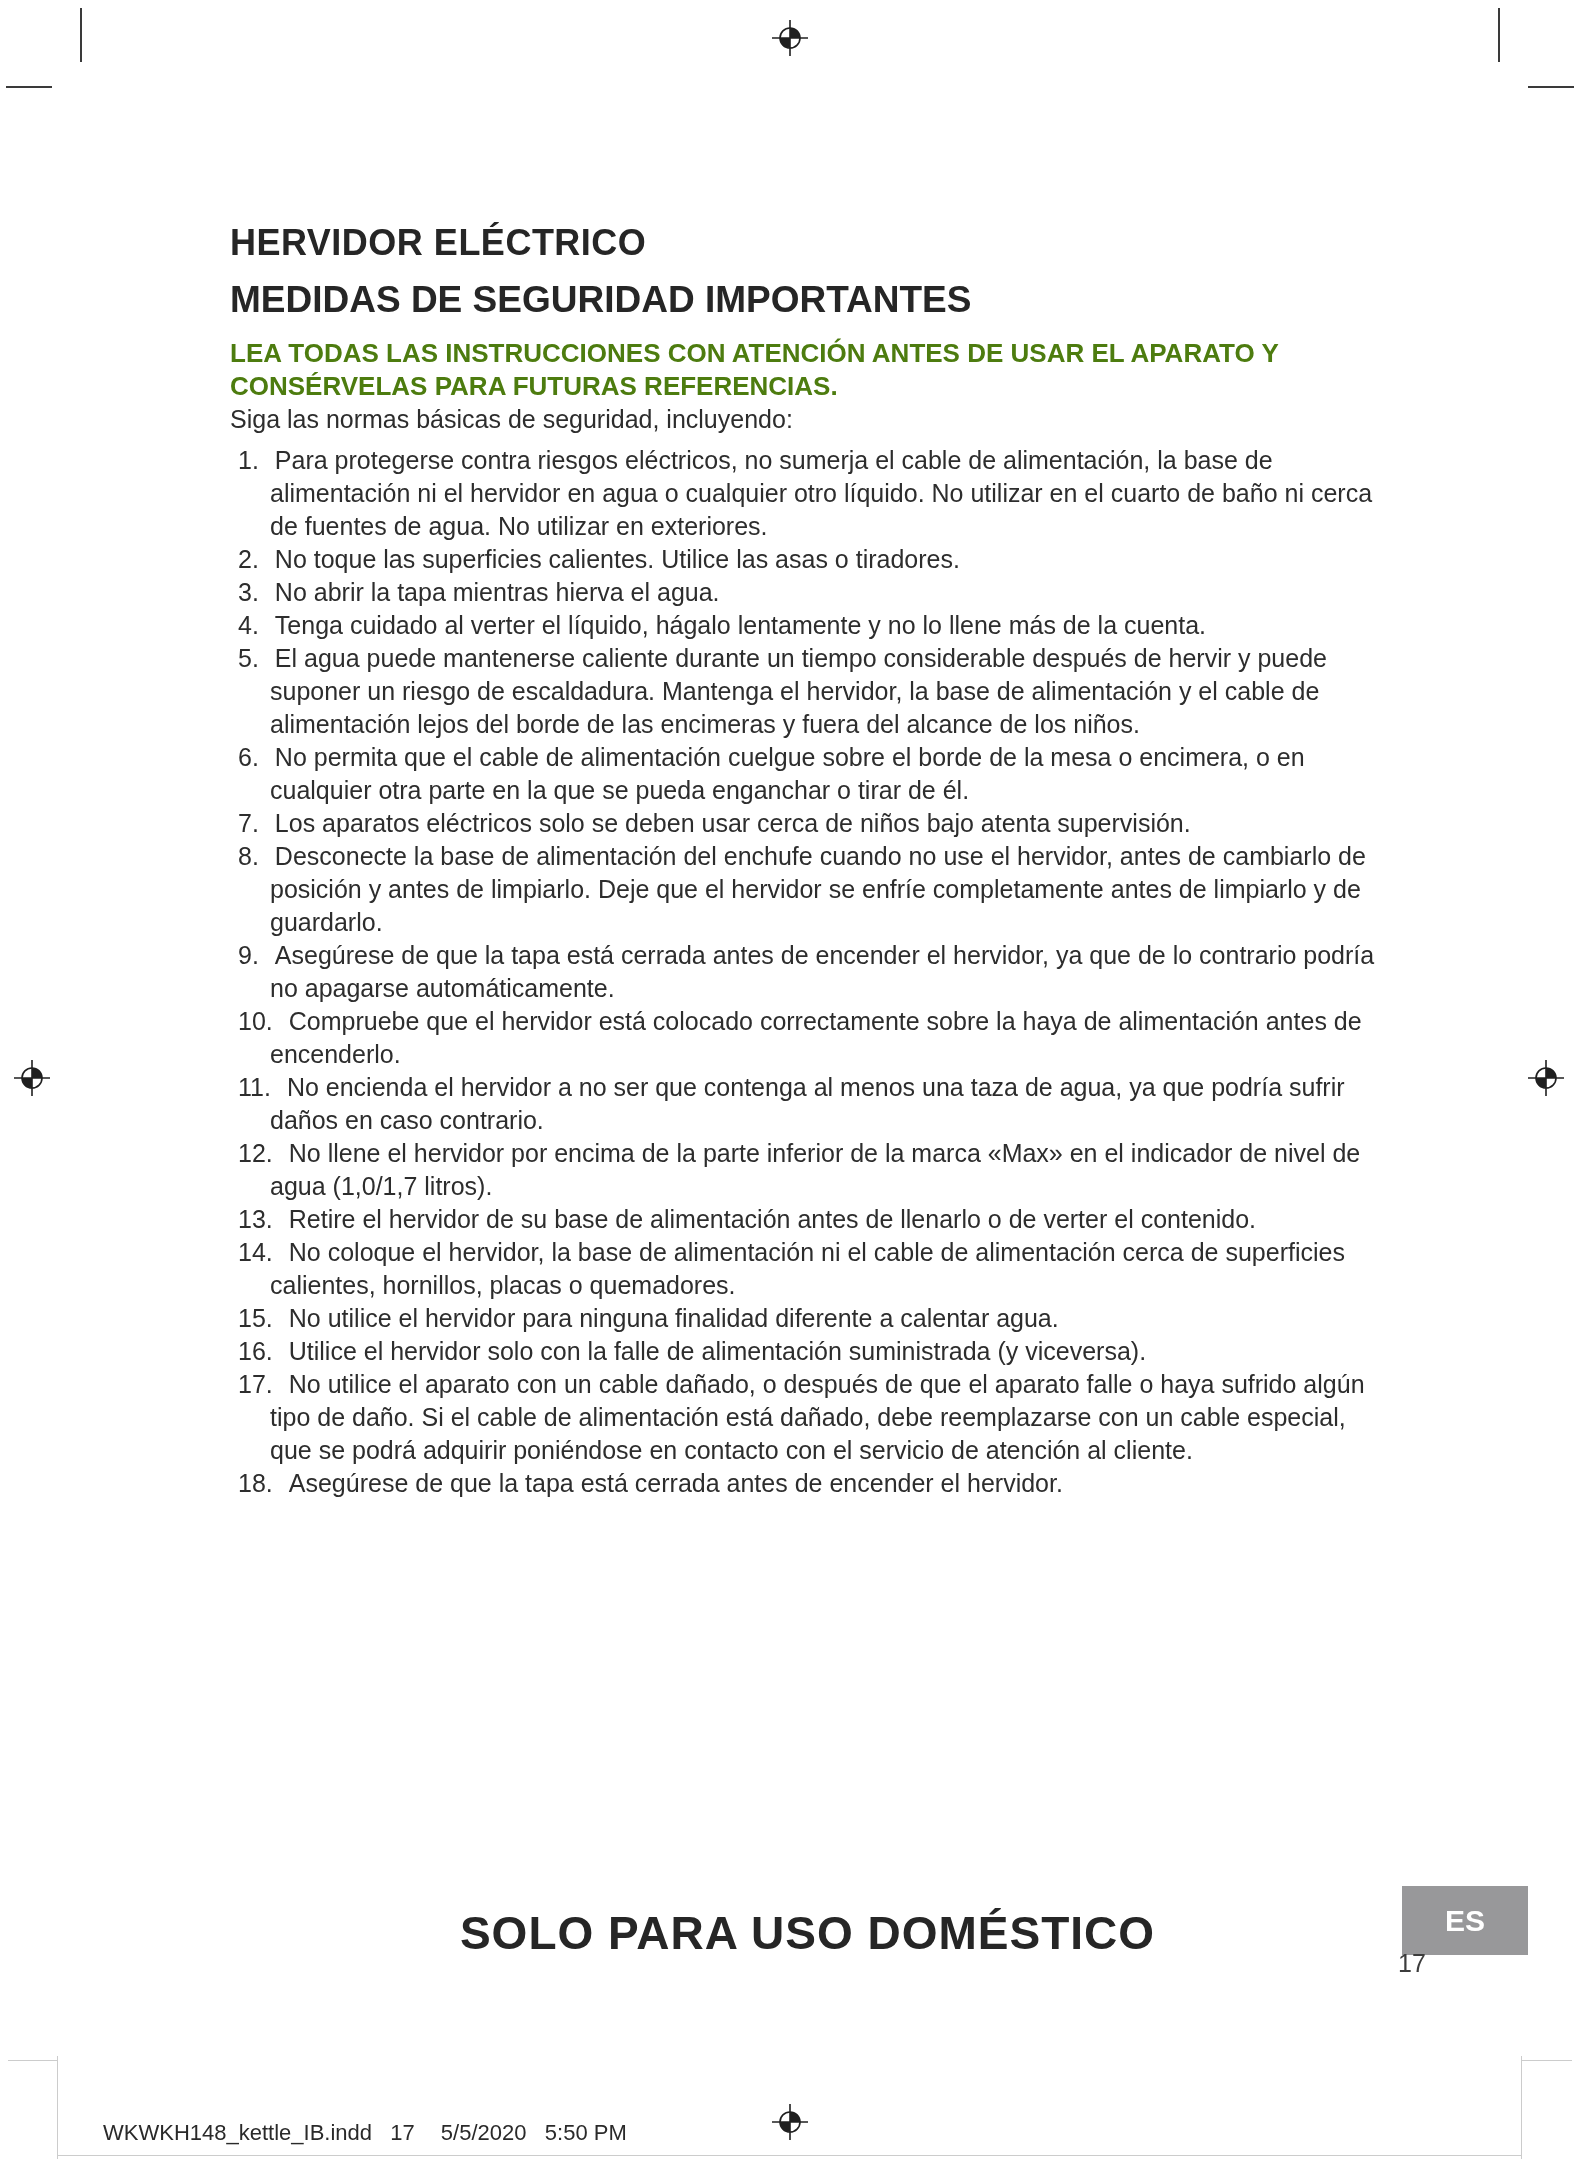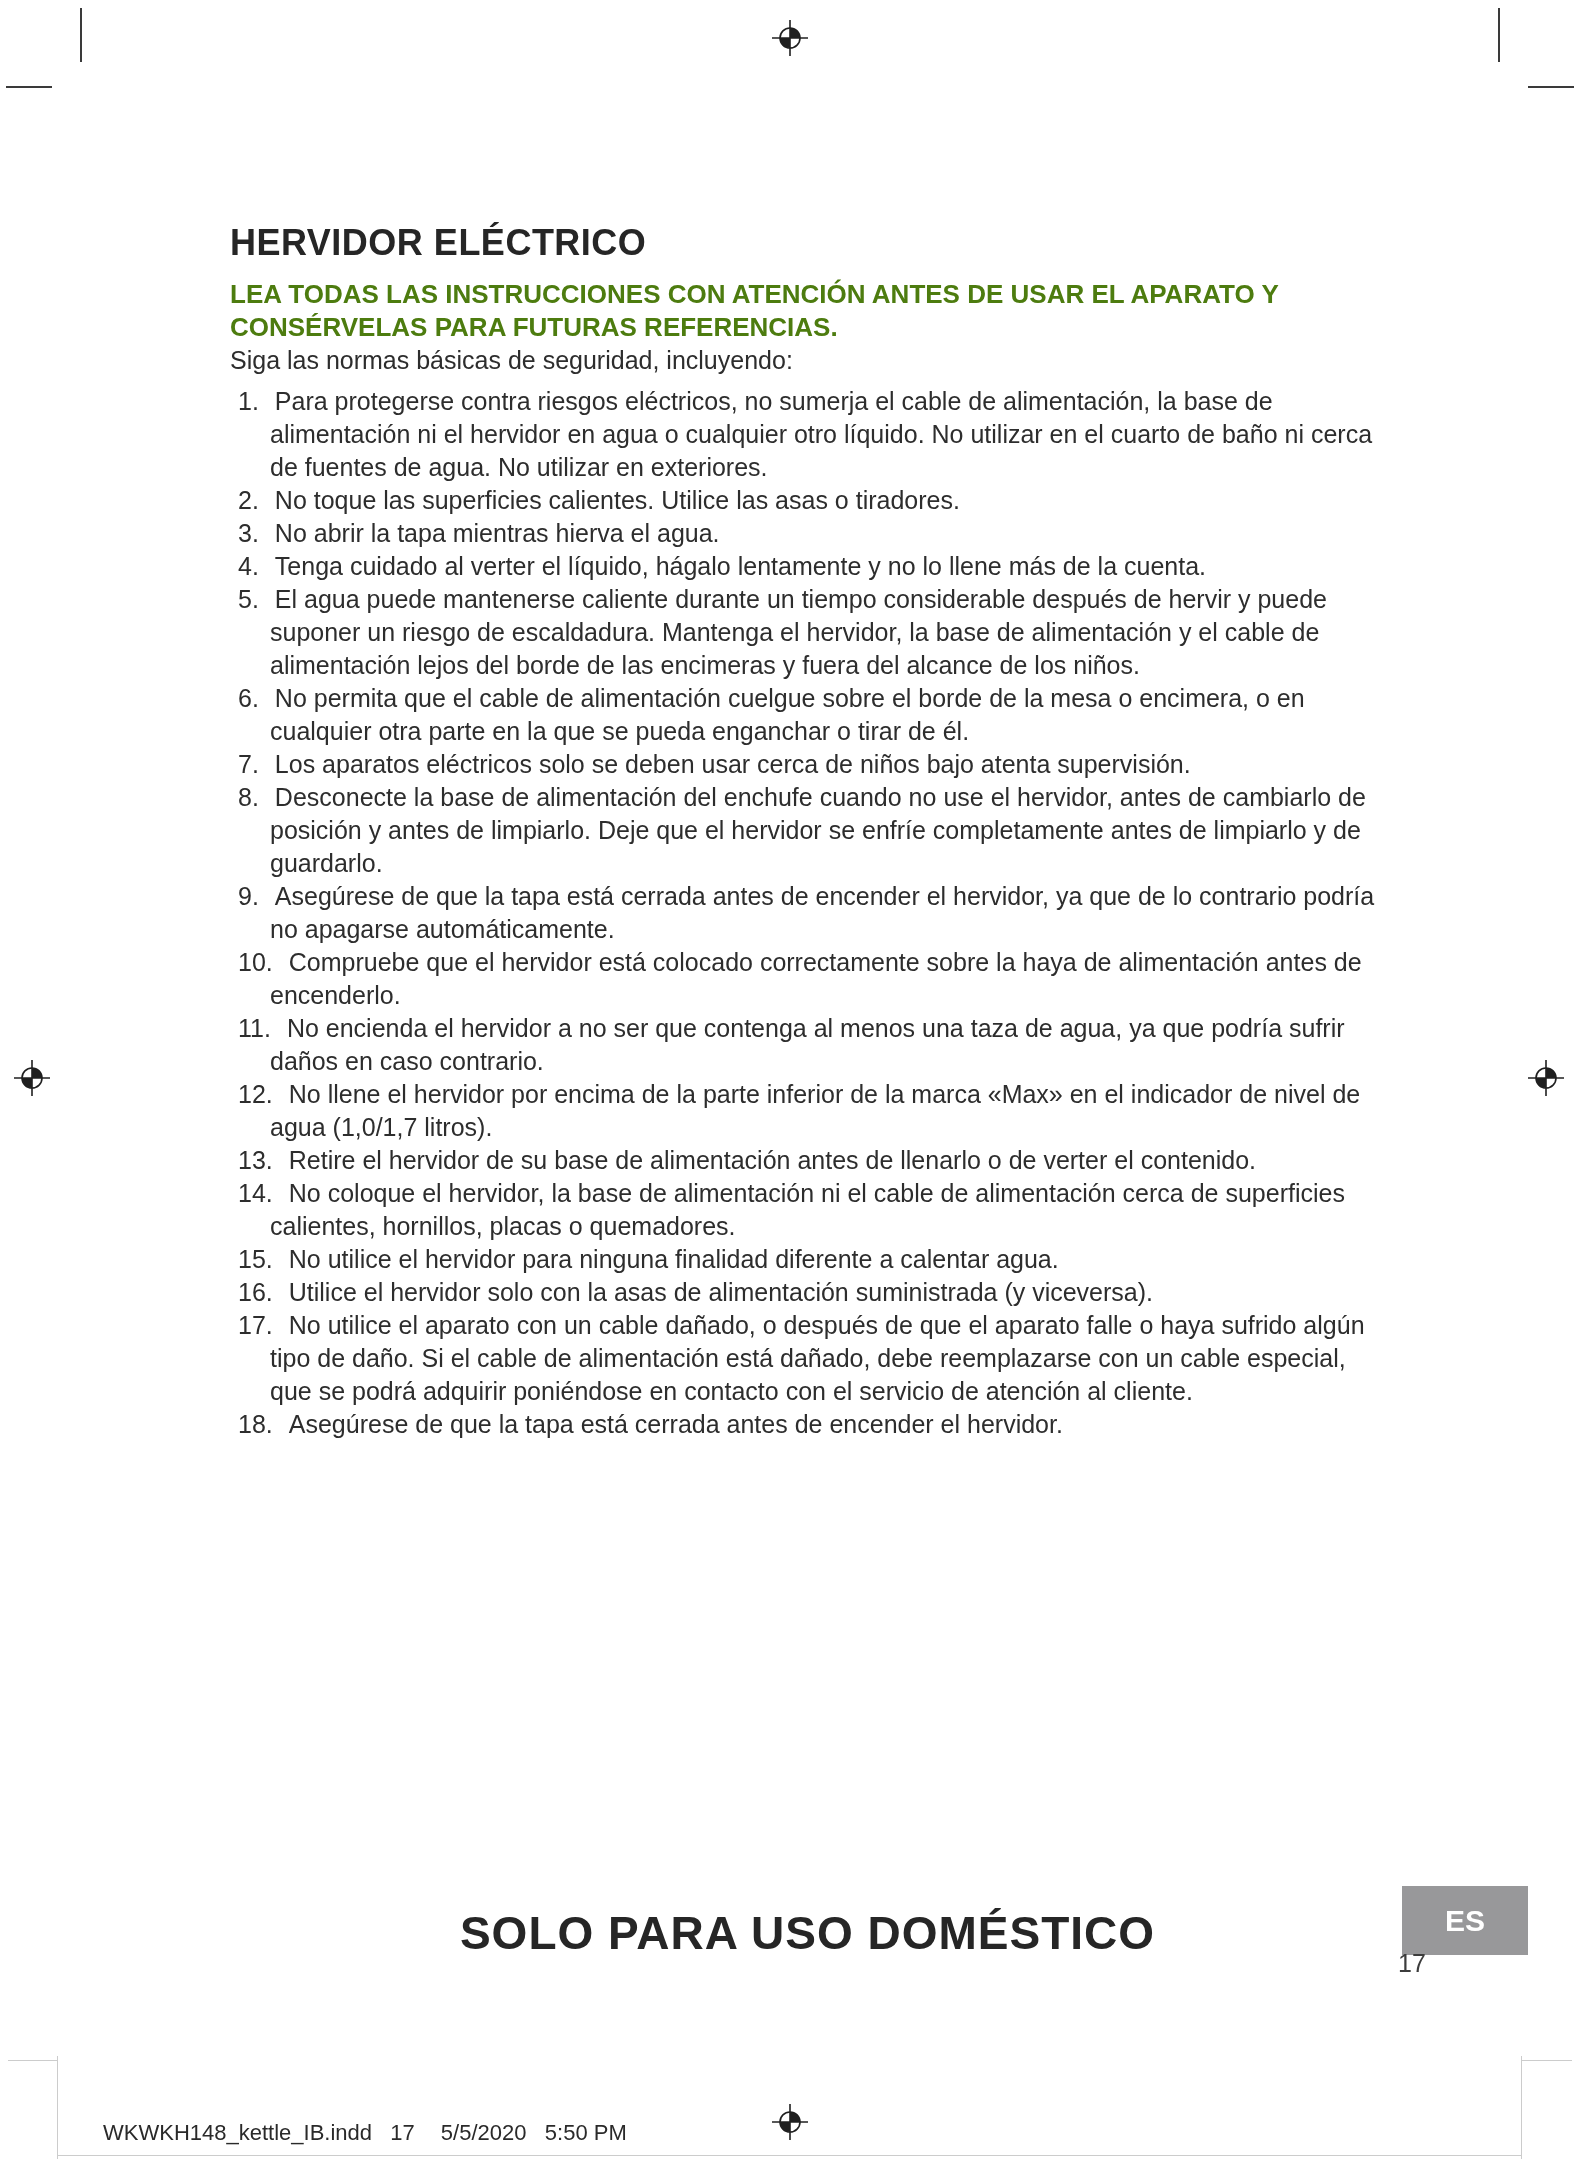--- a/index.html
+++ b/index.html
@@ -125,39 +125,40 @@
   .trim {
     position: absolute;
     background: #cccccc;
   }
 </style>
 </head>
 <body>
 
 <div class="content">
   <h1 class="doc-title">HERVIDOR ELÉCTRICO</h1>
+  <h2 class="doc-subtitle">MEDIDAS DE SEGURIDAD IMPORTANTES</h2>
   <p class="intro-bold">LEA TODAS LAS INSTRUCCIONES CON ATENCIÓN ANTES DE USAR EL APARATO Y CONSÉRVELAS PARA FUTURAS REFERENCIAS.</p>
   <p class="intro">Siga las normas básicas de seguridad, incluyendo:</p>
   <ol class="safety-list">
       <li>Para protegerse contra riesgos eléctricos, no sumerja el cable de alimentación, la base de alimentación ni el hervidor en agua o cualquier otro líquido. No utilizar en el cuarto de baño ni cerca de fuentes de agua. No utilizar en exteriores.</li>
       <li>No toque las superficies calientes. Utilice las asas o tiradores.</li>
       <li>No abrir la tapa mientras hierva el agua.</li>
       <li>Tenga cuidado al verter el líquido, hágalo lentamente y no lo llene más de la cuenta.</li>
       <li>El agua puede mantenerse caliente durante un tiempo considerable después de hervir y puede suponer un riesgo de escaldadura. Mantenga el hervidor, la base de alimentación y el cable de alimentación lejos del borde de las encimeras y fuera del alcance de los niños.</li>
       <li>No permita que el cable de alimentación cuelgue sobre el borde de la mesa o encimera, o en cualquier otra parte en la que se pueda enganchar o tirar de él.</li>
       <li>Los aparatos eléctricos solo se deben usar cerca de niños bajo atenta supervisión.</li>
       <li>Desconecte la base de alimentación del enchufe cuando no use el hervidor, antes de cambiarlo de posición y antes de limpiarlo. Deje que el hervidor se enfríe completamente antes de limpiarlo y de guardarlo.</li>
       <li>Asegúrese de que la tapa está cerrada antes de encender el hervidor, ya que de lo contrario podría no apagarse automáticamente.</li>
       <li>Compruebe que el hervidor está colocado correctamente sobre la haya de alimentación antes de encenderlo.</li>
       <li>No encienda el hervidor a no ser que contenga al menos una taza de agua, ya que podría sufrir daños en caso contrario.</li>
       <li>No llene el hervidor por encima de la parte inferior de la marca «Max» en el indicador de nivel de agua (1,0/1,7 litros).</li>
       <li>Retire el hervidor de su base de alimentación antes de llenarlo o de verter el contenido.</li>
       <li>No coloque el hervidor, la base de alimentación ni el cable de alimentación cerca de superficies calientes, hornillos, placas o quemadores.</li>
       <li>No utilice el hervidor para ninguna finalidad diferente a calentar agua.</li>
-      <li>Utilice el hervidor solo con la asas de alimentación suministrada (y viceversa).</li>
+      <li>Utilice el hervidor solo con la falle de alimentación suministrada (y viceversa).</li>
       <li>No utilice el aparato con un cable dañado, o después de que el aparato falle o haya sufrido algún tipo de daño. Si el cable de alimentación está dañado, debe reemplazarse con un cable especial, que se podrá adquirir poniéndose en contacto con el servicio de atención al cliente.</li>
       <li>Asegúrese de que la tapa está cerrada antes de encender el hervidor.</li>
     </ol>
 </div>
 
 <div class="domestic-heading">SOLO PARA USO DOMÉSTICO</div>
 <div class="lang-badge" style="background: rgb(152, 152, 154);">ES</div>
 <div class="page-number">17</div>
 
 <div class="print-footer">

